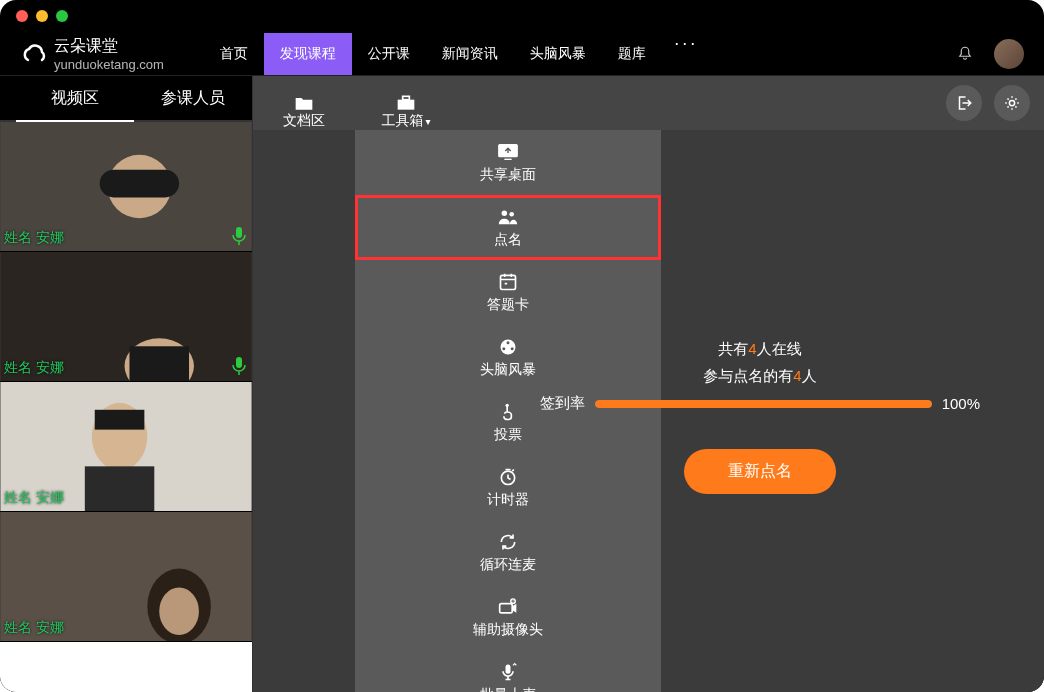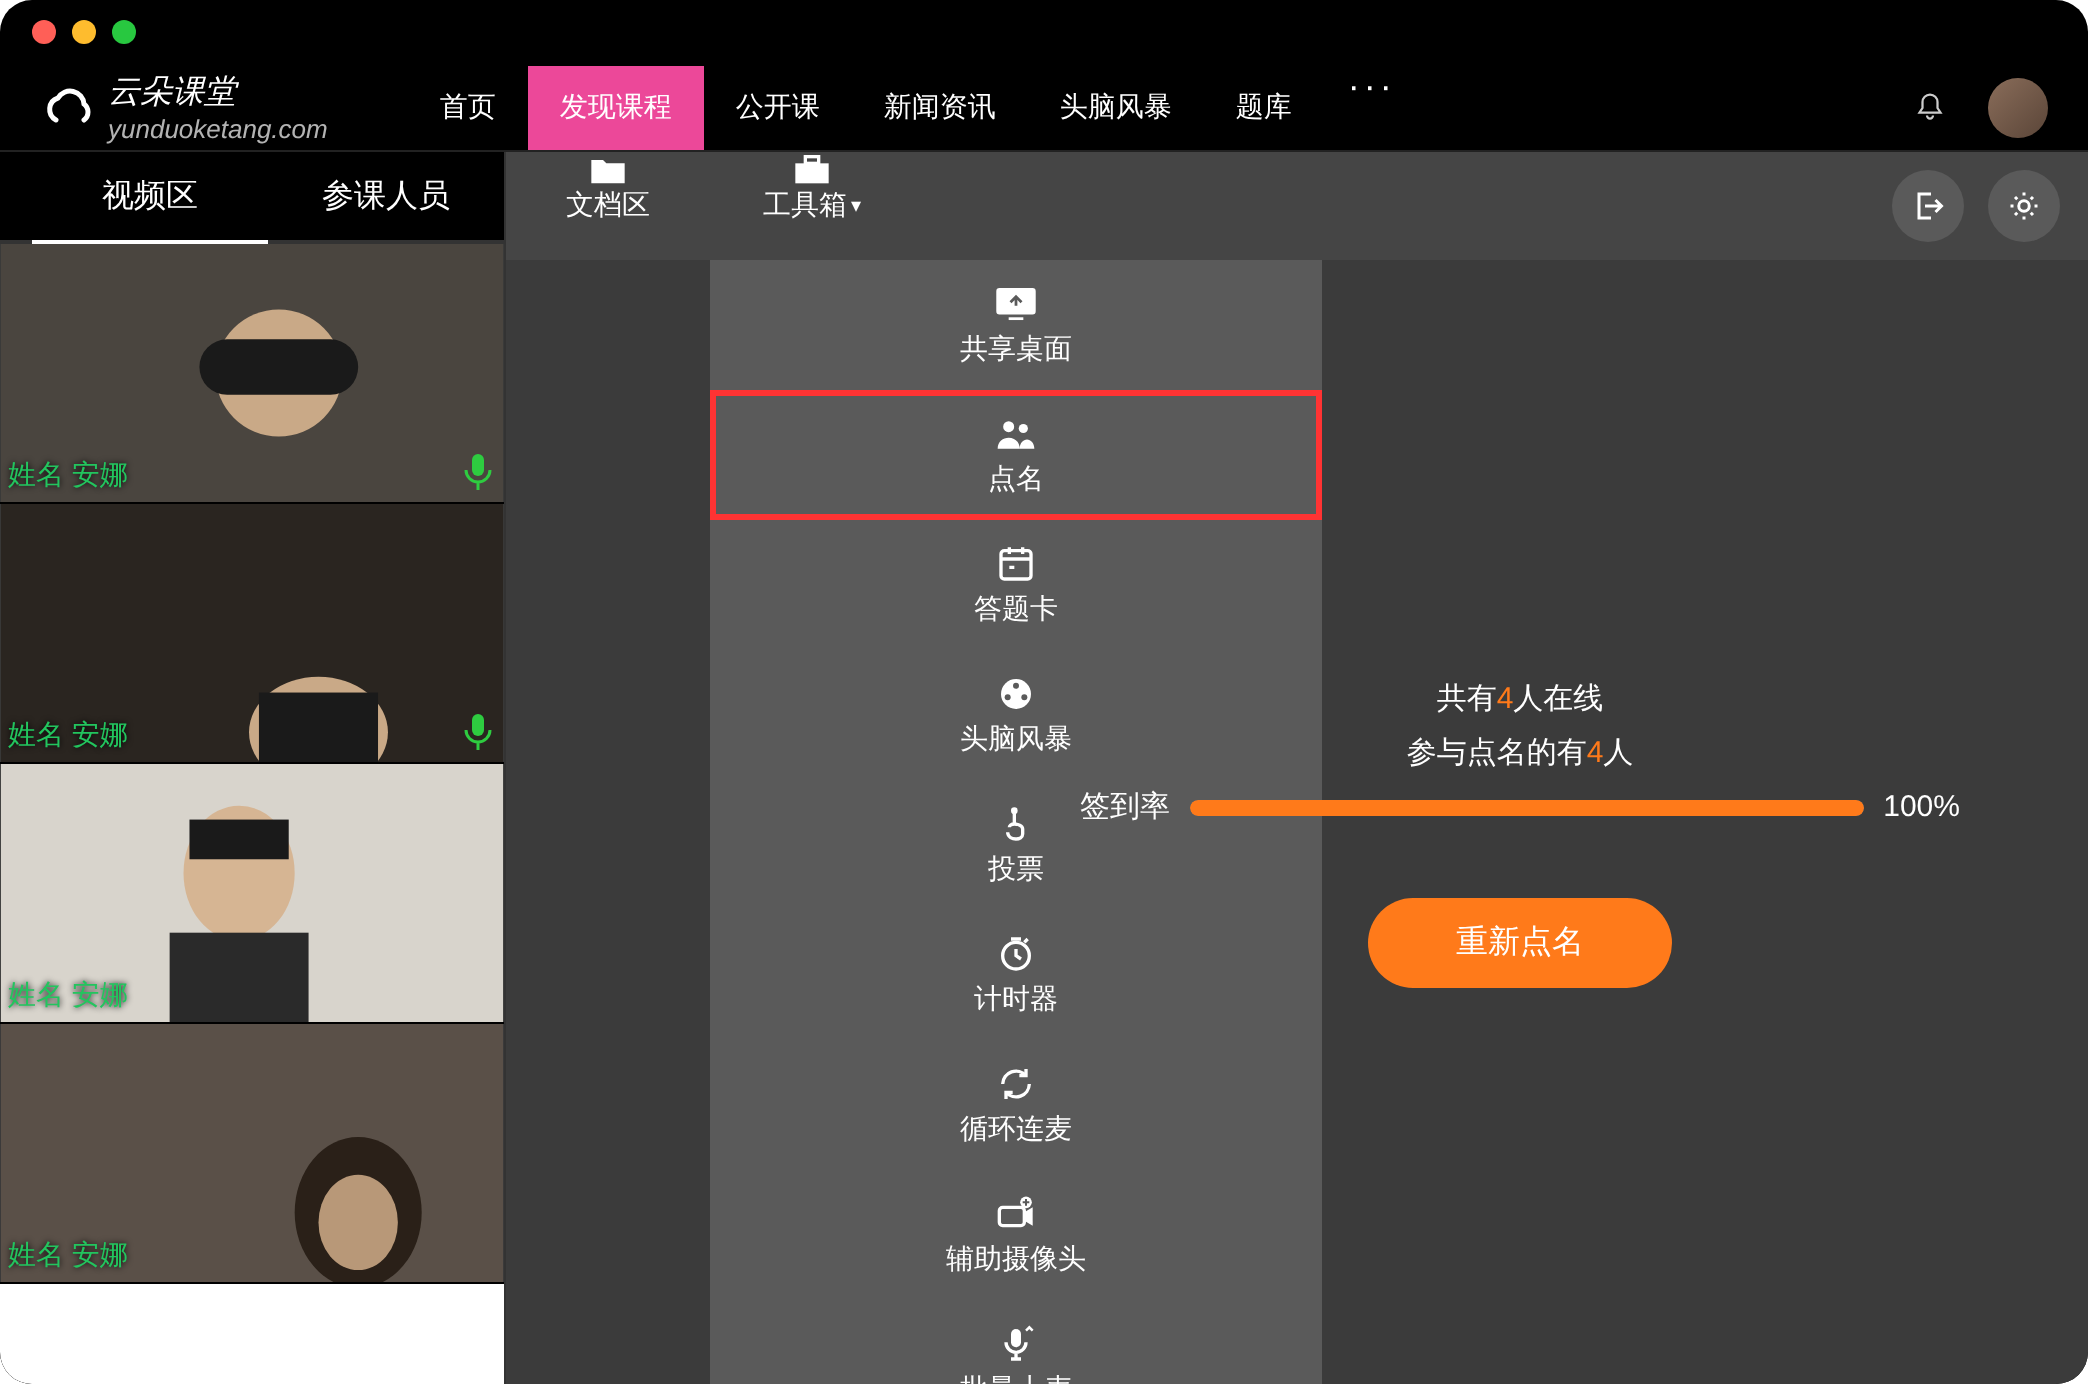--- a/index.html
+++ b/index.html
@@ -13,46 +13,46 @@
 
 .titlebar { height: 32px; display: flex; align-items: center; padding-left: 16px; gap: 8px; }
 .dot { width: 12px; height: 12px; border-radius: 50%; }
 .dot.red { background: #ff5f57; } .dot.yellow { background: #febc2e; } .dot.green { background: #28c840; }
 
 .topnav {
   height: 44px; display: flex; align-items: center;
   padding: 0 20px; color: #fff; font-size: 14px;
   border-bottom: 1px solid #222;
 }
-.logo { display: flex; align-items: center; gap: 6px; margin-right: 40px; font-style: italic; }
+.logo { display: flex; align-items: center; gap: 6px; margin-right: 40px; }
 .logo-text { font-size: 16px; font-weight: 500; }
 .logo-sub { font-size: 13px; opacity: .7; display: block; }
 .nav-items { display: flex; gap: 0; }
 .nav-item { padding: 12px 16px; cursor: pointer; font-size: 14px; }
-.nav-item.active { background: #ec4899; }
+.nav-item.active { background: #8b5cf6; }
 .nav-more { padding: 0 12px; cursor: pointer; font-size: 18px; letter-spacing: 2px; }
 .nav-right { margin-left: auto; display: flex; align-items: center; gap: 20px; }
 .bell { width: 18px; height: 18px; cursor: pointer; }
 .avatar { width: 30px; height: 30px; border-radius: 50%; background: linear-gradient(135deg,#8a6d5a,#5a4538); cursor: pointer; }
 
 .body { display: flex; height: calc(100% - 76px); }
 
 .sidebar { width: 253px; background: #000; border-right: 1px solid #333; display: flex; flex-direction: column; }
 .side-tabs { height: 46px; display: flex; border-bottom: 2px solid #333; }
 .side-tab { flex: 1; display: flex; align-items: center; justify-content: center; color: #fff; font-size: 16px; cursor: pointer; }
 .side-tab.active { border-bottom: 2px solid #fff; margin-bottom: -2px; margin-left: 16px; }
 .video-list { flex: 1; overflow: hidden; }
 .video-tile { height: 130px; position: relative; background: #3a3a3a; border-bottom: 1px solid #000; }
 .name-tag { position: absolute; left: 4px; bottom: 4px; color: #22c55e; font-size: 14px; text-shadow: 0 0 3px #000; }
 .mic { position: absolute; right: 6px; bottom: 6px; }
 .video-blank { height: 104px; background: #fff; }
 
 .main { flex: 1; background: #3b3b3b; display: flex; flex-direction: column; }
 .toolbar { height: 54px; background: #454545; display: flex; align-items: stretch; }
-.tool-tab { width: 102px; display: flex; flex-direction: column; align-items: center; justify-content: flex-start; color: #fff; font-size: 14px; cursor: pointer; gap: 0; }
+.tool-tab { width: 102px; display: flex; flex-direction: column; align-items: center; justify-content: flex-end; color: #fff; font-size: 14px; cursor: pointer; gap: 0; }
 .tool-tab svg { width: 20px; height: 18px; }
 .tool-tab .caret { font-size: 10px; margin-left: 2px; }
 .tool-label { display: flex; align-items: center; }
 .tool-right { margin-left: auto; display: flex; align-items: center; gap: 12px; padding-right: 14px; }
 .circ-btn { width: 36px; height: 36px; border-radius: 50%; background: #5a5a5a; display: flex; align-items: center; justify-content: center; cursor: pointer; }
 
 .dropdown {
   position: absolute; top: 130px; left: 355px;
   width: 306px; background: #5a5a5a;
   display: grid; grid-template-columns: repeat(1, 1fr);

